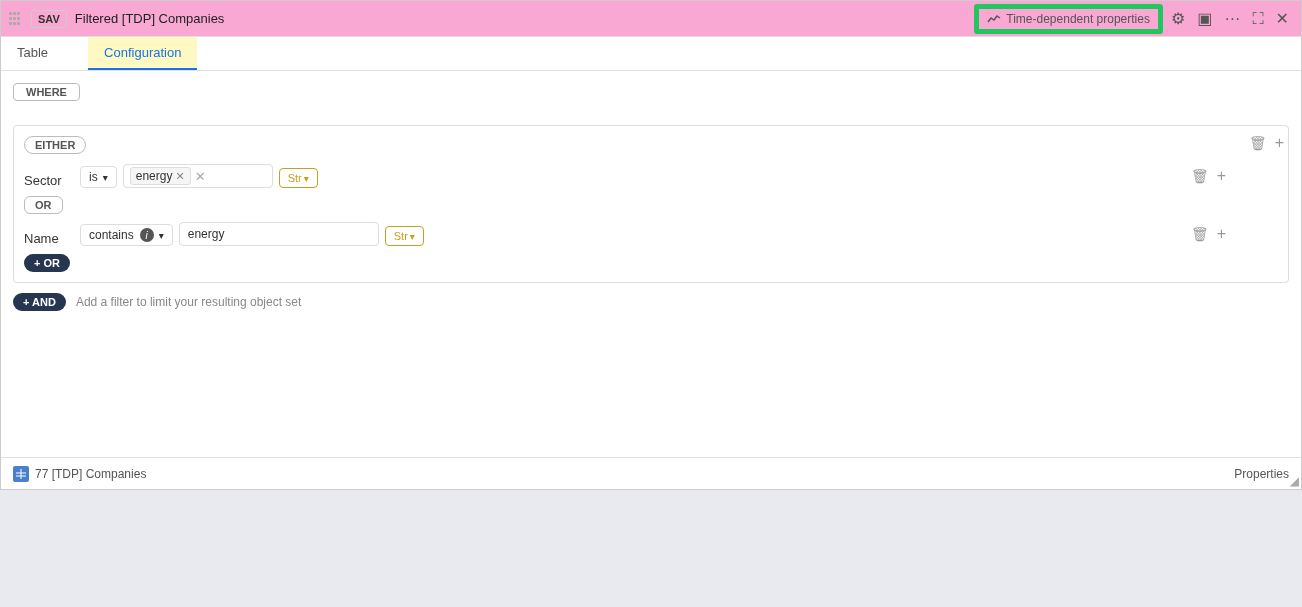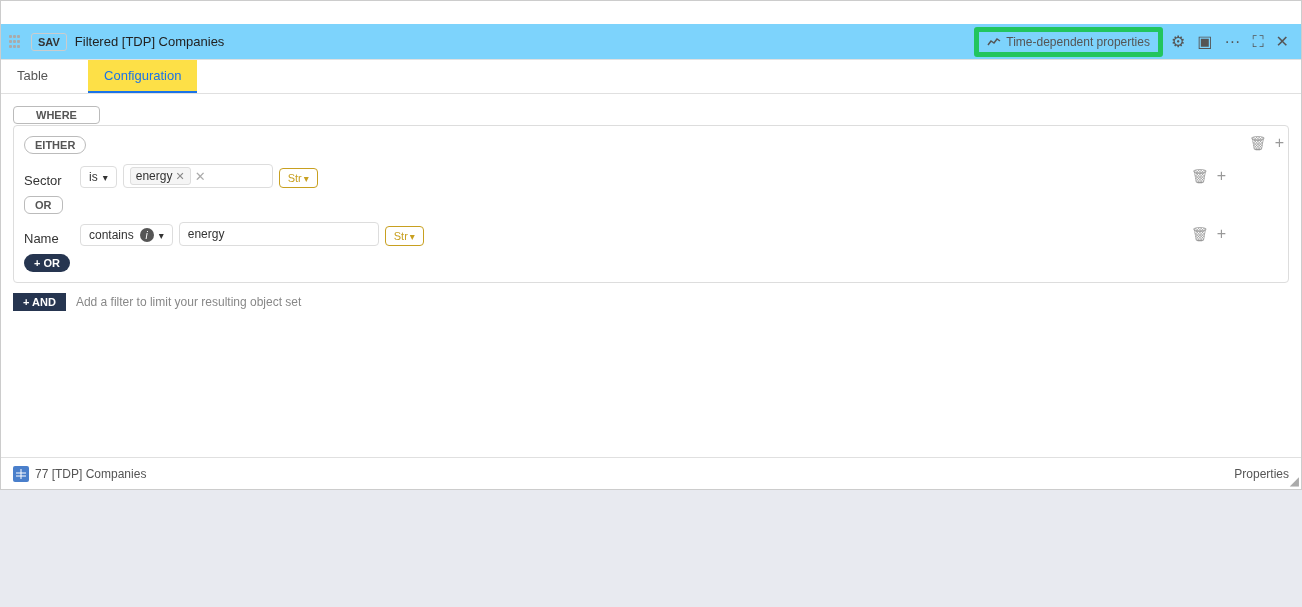--- a/index.html
+++ b/index.html
@@ -18,25 +18,24 @@
       border: 1px solid #ccc;
       display: flex;
       flex-direction: column;
     }
 
     
     .title-bar {
       display: flex;
       align-items: center;
       height: 36px;
-      background: #7dd3fc;
+      background: #f9a8d4;
       border-bottom: 1px solid #e0e0e0;
       padding: 0 8px;
       gap: 8px;
-      margin-top: 23px;
     }
 
     .drag-handle {
       display: flex;
       gap: 1px;
       flex-wrap: wrap;
       width: 14px;
       height: 14px;
       cursor: grab;
     }
@@ -109,21 +108,21 @@
 
     .tab {
       padding: 8px 16px;
       font-size: 13px;
       color: #555;
       cursor: pointer;
       border-bottom: 2px solid transparent;
     }
 
     .tab.active {
-      background: #fde047;
+      background: #fef9c3;
       color: #1a73e8;
       border-bottom: 2px solid #1a73e8;
     }
 
     
     .main-content {
       flex: 1;
       overflow-y: auto;
       padding: 12px;
       background: #fff;
@@ -131,22 +130,22 @@
 
     
     .badge-where {
       display: inline-block;
       background: #fff;
       border: 1px solid #bbb;
       border-radius: 4px;
       font-size: 11px;
       font-weight: 600;
       color: #555;
-      padding: 2px 22px;
-      margin-bottom: 1px;
+      padding: 2px 12px;
+      margin-bottom: 24px;
     }
 
     
     .filter-group {
       border: 1px solid #ddd;
       border-radius: 4px;
       padding: 10px;
       margin-bottom: 10px;
       position: relative;
     }
@@ -297,21 +296,21 @@
       margin-top: 10px;
     }
 
     .add-and-btn {
       display: inline-flex;
       align-items: center;
       gap: 4px;
       background: #263550;
       color: #fff;
       border: none;
-      border-radius: 0;
+      border-radius: 9px;
       font-size: 11px;
       font-weight: 600;
       padding: 3px 10px;
       cursor: pointer;
     }
 
     .add-filter-hint {
       font-size: 12px;
       color: #888;
     }

